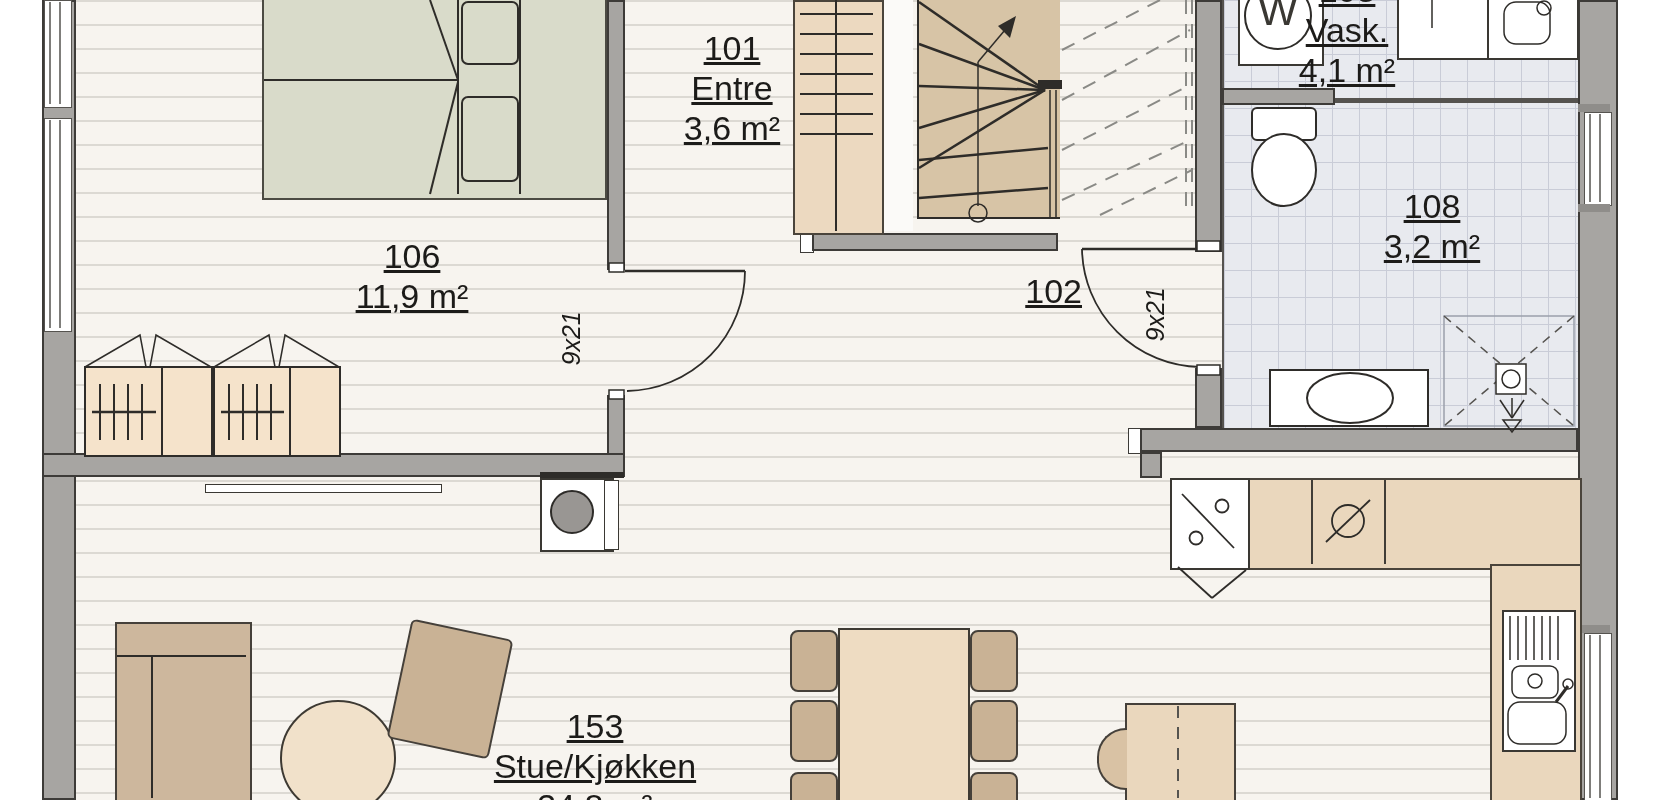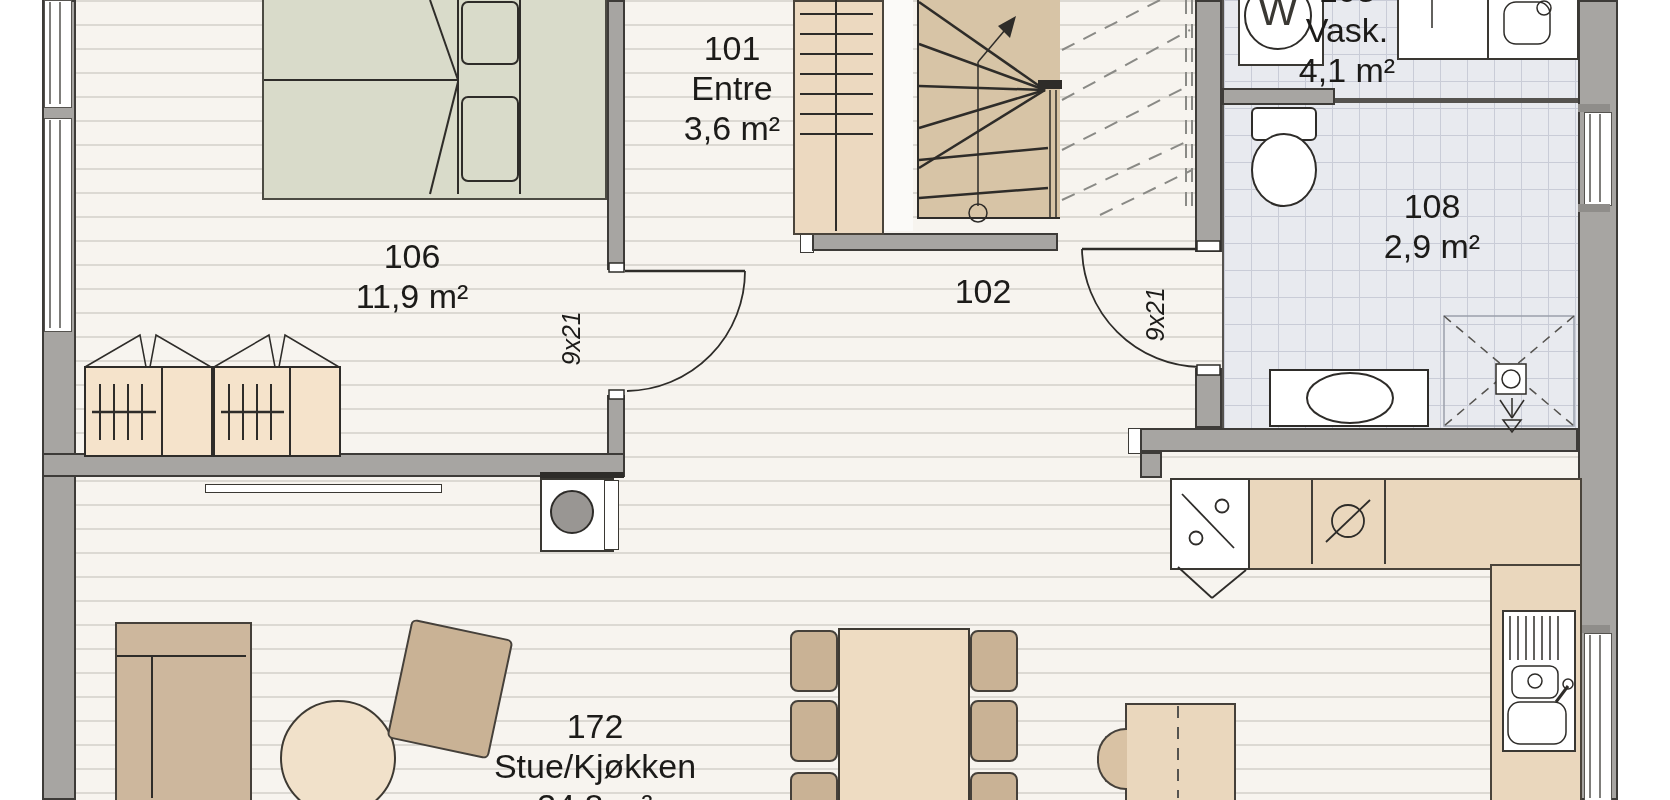--- a/index.html
+++ b/index.html
@@ -16,21 +16,21 @@
   .wall{background:#a7a5a2;outline:2px solid #3d3b38;outline-offset:-2px;}
   .wallcap{background:#ffffff;border:1.5px solid #3d3b38;}
   .window{background:#ffffff;border:1.5px solid #55534f;}
   .sill{background:#8f8d8a;}
   
   .tan{background:#ead7bd;border:2px solid #4a443b;}
   .tan-dk{background:#c9b295;border:2px solid #45403a;}
   .white-box{background:#ffffff;border:2px solid #3a3833;}
   .sage{background:#d9dbca;border:2px solid #4c4b43;}
   
-  .room-label{text-align:center;font-size:34px;line-height:40px;white-space:nowrap;}
+  .room-label{text-align:center;font-size:34px;line-height:40px;white-space:nowrap;text-decoration:underline;}
   .door-label{font-size:25px;font-style:italic;white-space:nowrap;transform:rotate(-90deg);transform-origin:center;}
   .washer-letter{font-size:42px;line-height:42px;color:#3a3833;}
   svg.overlay{position:absolute;left:0;top:0;pointer-events:none;}
 </style>
 </head>
 <body>
 
 <div id="plan">
 
   <div class="abs" id="wood-floor"></div>
@@ -253,34 +253,34 @@
 
   <div class="abs room-label" style="left:312px;top:236px;width:200px;">
     <div>106</div>
     <div>11,9 m²</div>
   </div>
   <div class="abs room-label" style="left:632px;top:28px;width:200px;">
     <div>101</div>
     <div>Entre</div>
     <div>3,6 m²</div>
   </div>
-  <div class="abs room-label" style="left:858px;top:271px;width:250px;">
+  <div class="abs room-label" style="left:832px;top:271px;width:250px;text-align:right;">
     <div>102</div>
   </div>
   <div class="abs room-label" style="left:1247px;top:-30px;width:200px;">
     <div>103</div>
     <div>Vask.</div>
     <div>4,1 m²</div>
   </div>
   <div class="abs room-label" style="left:1332px;top:155px;width:200px;margin-top:31px;">
     <div>108</div>
-    <div>2,9 m²</div>
+    <div>3,2 m²</div>
   </div>
   <div class="abs room-label" style="left:445px;top:706px;width:300px;">
-    <div>172</div>
+    <div>153</div>
     <div>Stue/Kjøkken</div>
     <div>34,8 m²</div>
   </div>
 
   <div class="abs door-label" style="left:540px;top:320px;width:62px;">9x21</div>
   <div class="abs door-label" style="left:1124px;top:296px;width:62px;">9x21</div>
 
   <div class="abs washer-letter" style="left:1258px;top:-10px;">W</div>
 
 </div>

